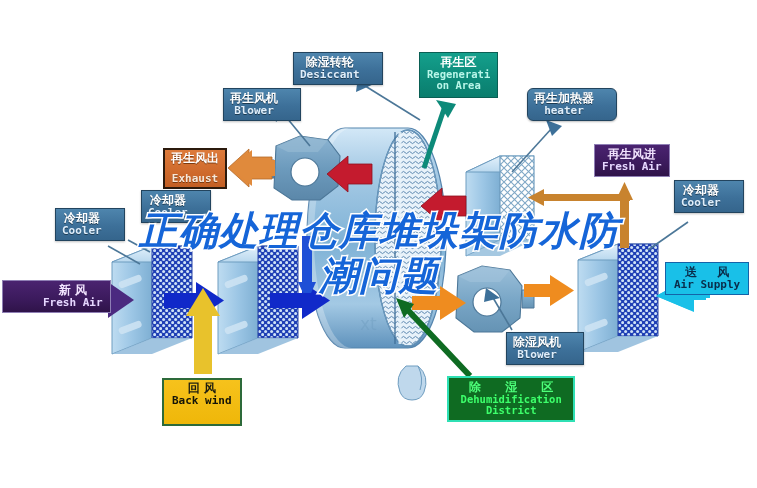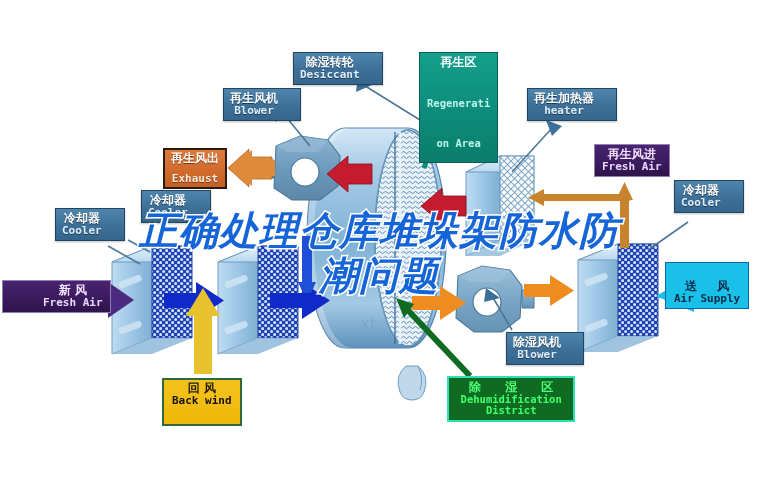--- a/index.html
+++ b/index.html
@@ -45,24 +45,24 @@
     box-shadow:0 1px 2px rgba(0,0,0,.25);
   }
   .lbl.blue .cn{color:#ffffff;text-shadow:0 1px 0 #1d3b52;}
   .lbl.blue .en{color:#dfeefb;text-shadow:0 1px 0 #1d3b52;}
 
   
   .lbl.teal{
     background:linear-gradient(180deg,#14a08c 0%,#0d8a79 60%,#0a7d6d 100%);
     border:1px solid #0a5f54;
     color:#ffffff;
-    padding:3px 7px 13px 7px;
+    padding:3px 7px 6px 7px;
   }
   .lbl.teal .cn{color:#ffffff;}
-  .lbl.teal .en{color:#b9f6e9;font-size:10.5px;margin-top:29px;}
+  .lbl.teal .en{color:#b9f6e9;font-size:10.5px;}
 
   
   .lbl.purple{
     background:linear-gradient(180deg,#4a2370 0%,#3b1a5c 60%,#2f1349 100%);
     border:1px solid #8f7fb5;
     padding:3px 7px 4px 7px;
   }
   .lbl.purple .cn{color:#f2e4ff;}
   .lbl.purple .en{color:#e6d7ff;}
 
@@ -90,21 +90,21 @@
     border:2px solid #2fe0b4;
     padding:3px 10px 4px 10px;
   }
   .lbl.green .cn{color:#4dff7a;letter-spacing:10px;padding-left:10px;}
   .lbl.green .en{color:#3dff6b;font-size:10.5px;}
 
   
   .lbl.cyan{
     background:#19c0e8;
     border:1px solid #1463a8;
-    padding:17px 8px 4px 8px;
+    padding:3px 8px 4px 8px;
   }
   .lbl.cyan .cn{color:#0a2c4a;letter-spacing:8px;padding-left:8px;}
   .lbl.cyan .en{color:#0a2c4a;}
 
   
   #headline{
     position:absolute;
     left:96px;top:208px;
     width:566px;
     z-index:60;
@@ -350,21 +350,21 @@
     <span class="cn">再生风机</span>
     <span class="en">Blower</span>
   </div>
 
   <div class="lbl teal" style="left:419px;top:52px;">
     <span class="cn">再生区</span>
     <span class="en">Regenerati</span>
     <span class="en">on Area</span>
   </div>
 
-  <div class="lbl blue" style="left:527px;top:88px;">
+  <div class="lbl blue" style="left:527px;top:88px;border-radius:6px;">
     <span class="cn">再生加热器</span>
     <span class="en">heater</span>
   </div>
 
   <div class="lbl orange" style="left:163px;top:148px;">
     <span class="cn">再生风出</span>
     <span class="en">Exhaust</span>
   </div>
 
   <div class="lbl purple" style="left:594px;top:144px;">

